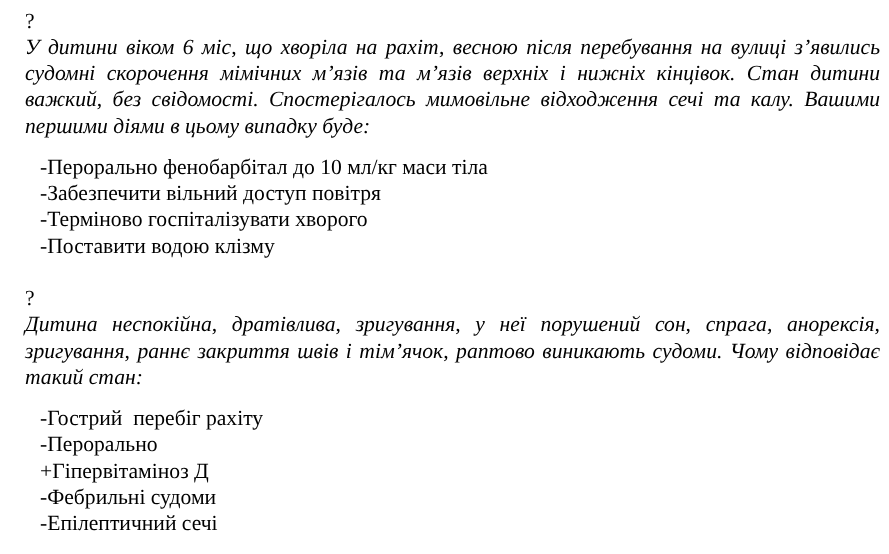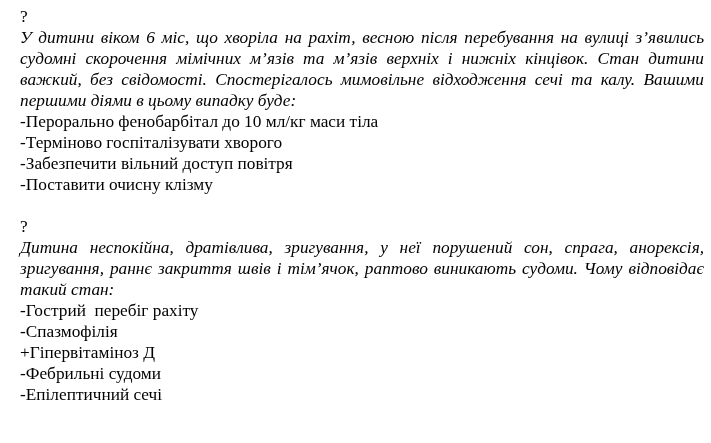--- a/index.html
+++ b/index.html
@@ -33,51 +33,51 @@
       display: block;
       height: 21px;
     }
     .q-text {
       display: block;
       text-align: justify;
       font-style: italic;
     }
     .answer-list {
       list-style: none;
-      margin: 0;
+      margin: 12px;
       padding: 0;
     }
     .answer {
       display: block;
       height: 21px;
       white-space: pre;
       cursor: pointer;
     }
   </style>
 </head>
 <body>
 
 <div class="page">
 
   <div class="question-block">
     <span class="q-marker">?</span>
     <span class="q-text">У дитини віком 6 міс, що хворіла на рахіт, весною після перебування на вулиці з’явились судомні скорочення мімічних м’язів та м’язів верхніх і нижніх кінцівок. Стан дитини  важкий, без свідомості. Спостерігалось мимовільне відходження сечі та калу. Вашими    першими діями в цьому випадку буде:</span>
     <div class="answer-list">
       <div class="answer"><span>-</span><span>Перорально фенобарбітал до 10 мл/кг маси тіла</span></div>
+      <div class="answer"><span>-</span><span>Забезпечити вільний доступ повітря</span></div>
       <div class="answer"><span>-</span><span>Терміново госпіталізувати хворого</span></div>
-      <div class="answer"><span>-</span><span>Забезпечити вільний доступ повітря</span></div>
-      <div class="answer"><span>-</span><span>Поставити очисну клізму</span></div>
+      <div class="answer"><span>-</span><span>Поставити водою клізму</span></div>
     </div>
   </div>
 
   <div class="question-block">
     <span class="q-marker">?</span>
     <span class="q-text">Дитина неспокійна, дратівлива, зригування, у неї порушений  сон, спрага, анорексія, зригування, раннє закриття швів і тім’ячок, раптово виникають судоми. Чому відповідає такий стан:</span>
     <div class="answer-list">
       <div class="answer"><span>-</span><span>Гострий  перебіг рахіту</span></div>
-      <div class="answer"><span>-</span><span>Спазмофілія</span></div>
+      <div class="answer"><span>-</span><span>Перорально</span></div>
       <div class="answer"><span>+</span><span>Гіпервітаміноз Д</span></div>
       <div class="answer"><span>-</span><span>Фебрильні судоми</span></div>
       <div class="answer"><span>-</span><span>Епілептичний сечі</span></div>
     </div>
   </div>
 
 </div>
 
 </body></html>

